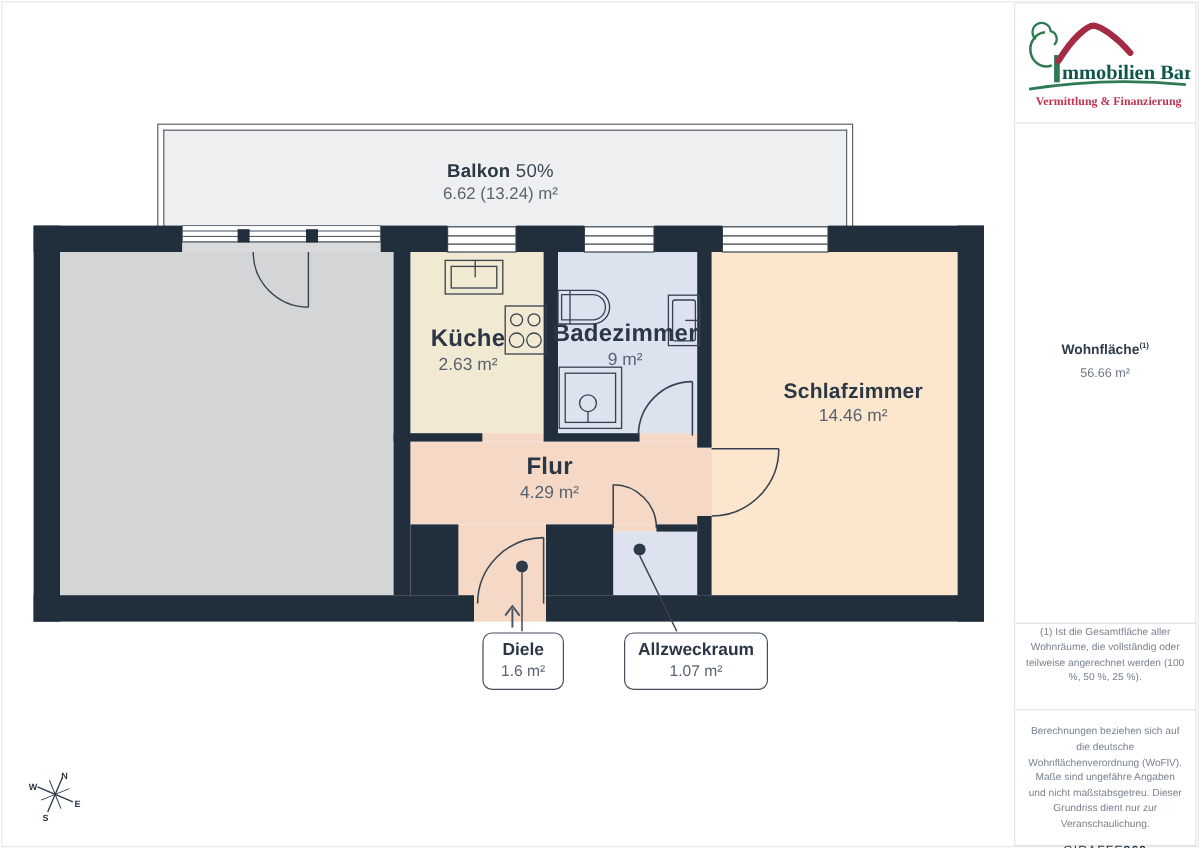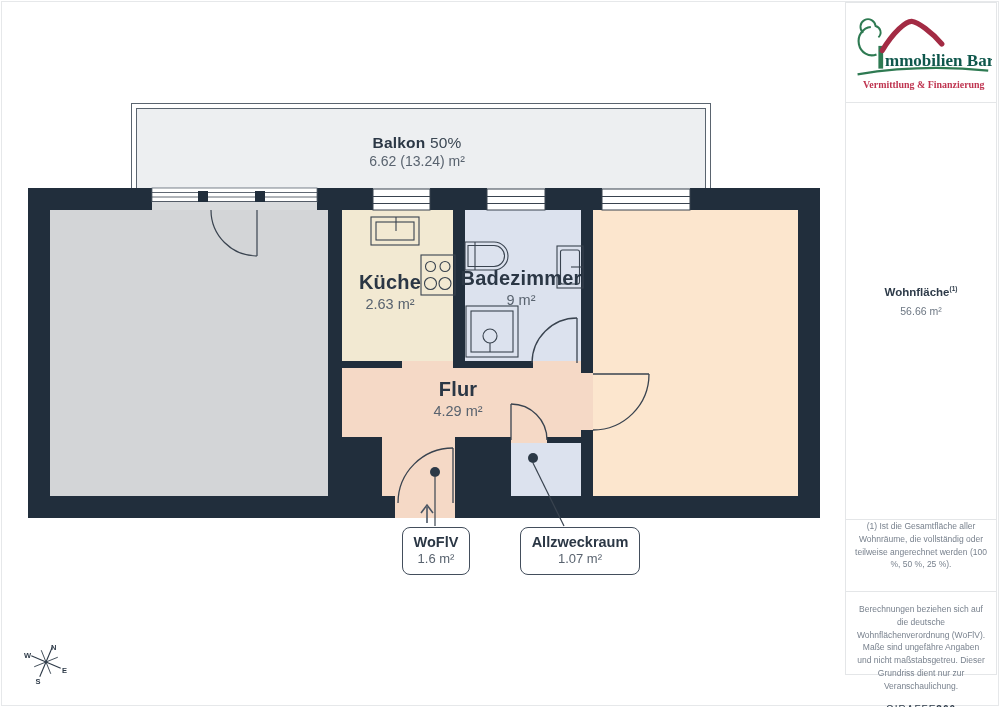--- a/index.html
+++ b/index.html
@@ -39,21 +39,21 @@
   .callout .carea{font-size:13px;color:#59636f;line-height:1.3;}
   
   .sbox{position:absolute;left:845px;width:152px;border:1px solid #e4e6e8;background:#fff;box-sizing:border-box;}
   .logo-box{top:2px;height:101px;display:flex;align-items:center;justify-content:center;}
   .mid-box{top:102px;height:418px;}
   .wohnflaeche{margin-top:182px;text-align:center;}
   .wohnflaeche .wf-name{font-size:11.5px;font-weight:700;color:#2e3b49;}
   .wohnflaeche .wf-name sup{font-size:6.5px;}
   .wohnflaeche .wf-val{margin-top:7px;font-size:10.5px;color:#6d7783;}
   .fn1-box{top:519px;height:73px;display:flex;justify-content:center;}
-  .fn2-box{top:591px;height:84px;}
+  .fn2-box{top:591px;height:114px;}
   .footnote{font-size:8.5px;line-height:1.5;color:#79828e;text-align:center;width:132px;margin:0 auto;}
   .fn2-box .footnote{margin-top:11px;}
   .giraffe{margin-top:12px;text-align:center;font-size:10px;letter-spacing:1px;color:#2e3b49;}
   .giraffe .g1{font-weight:400;}
   .giraffe .g2{font-weight:700;}
 </style>
 </head>
 <body>
 
 <div class="page">
@@ -207,27 +207,31 @@
       <div class="rarea">6.62 (13.24) m²</div>
     </div>
     <div class="rlabel" style="left:390px;top:292px;">
       <div class="rname">Küche</div>
       <div class="rarea">2.63 m²</div>
     </div>
     <div class="rlabel" style="left:521px;top:288px;">
       <div class="rname">Badezimmer</div>
       <div class="rarea">9 m²</div>
     </div>
+    <div class="rlabel big" style="left:711px;top:336px;">
+      <div class="rname">Schlafzimmer</div>
+      <div class="rarea">14.46 m²</div>
+    </div>
     <div class="rlabel" style="left:458px;top:399px;">
       <div class="rname">Flur</div>
       <div class="rarea">4.29 m²</div>
     </div>
 
     <div class="callout" style="left:402px;top:527px;width:66px;height:46px;">
-      <div class="cname">WoFlV</div>
+      <div class="cname">Diele</div>
       <div class="carea">1.6 m²</div>
     </div>
     <div class="callout" style="left:520px;top:527px;width:118px;height:46px;">
       <div class="cname">Allzweckraum</div>
       <div class="carea">1.07 m²</div>
     </div>
   </div>
 
   <div class="sbox logo-box">
     <svg width="142" height="92" viewBox="0 0 150 95">

